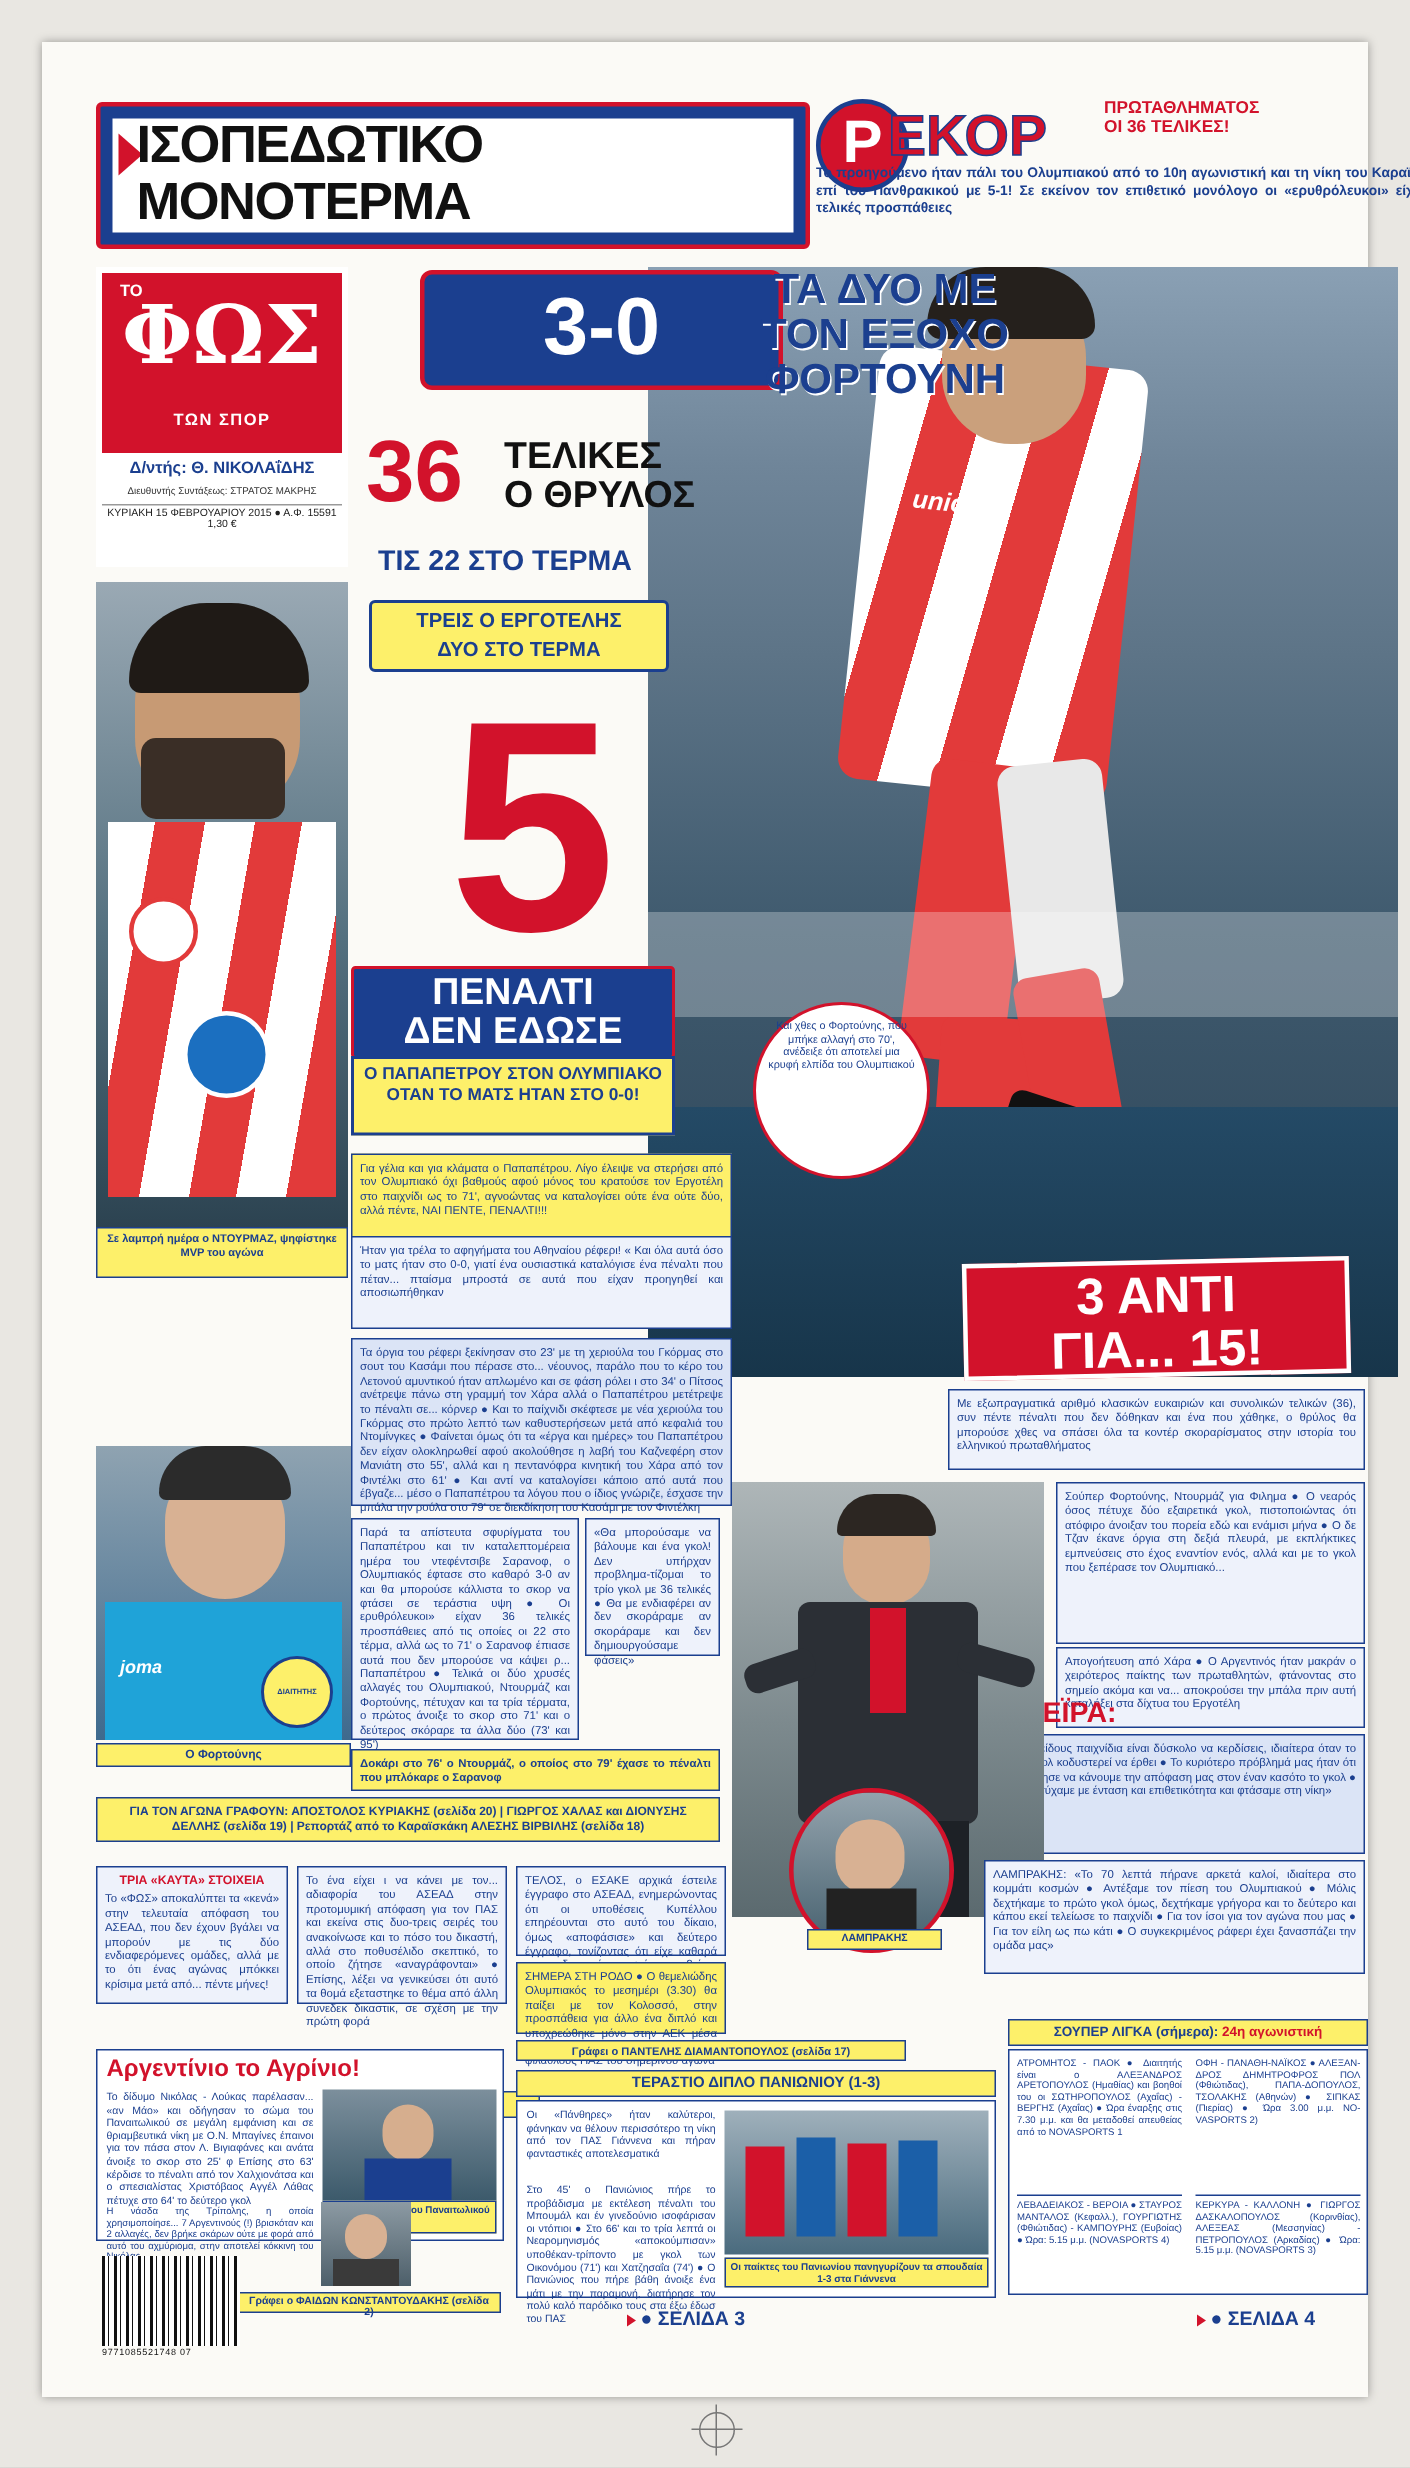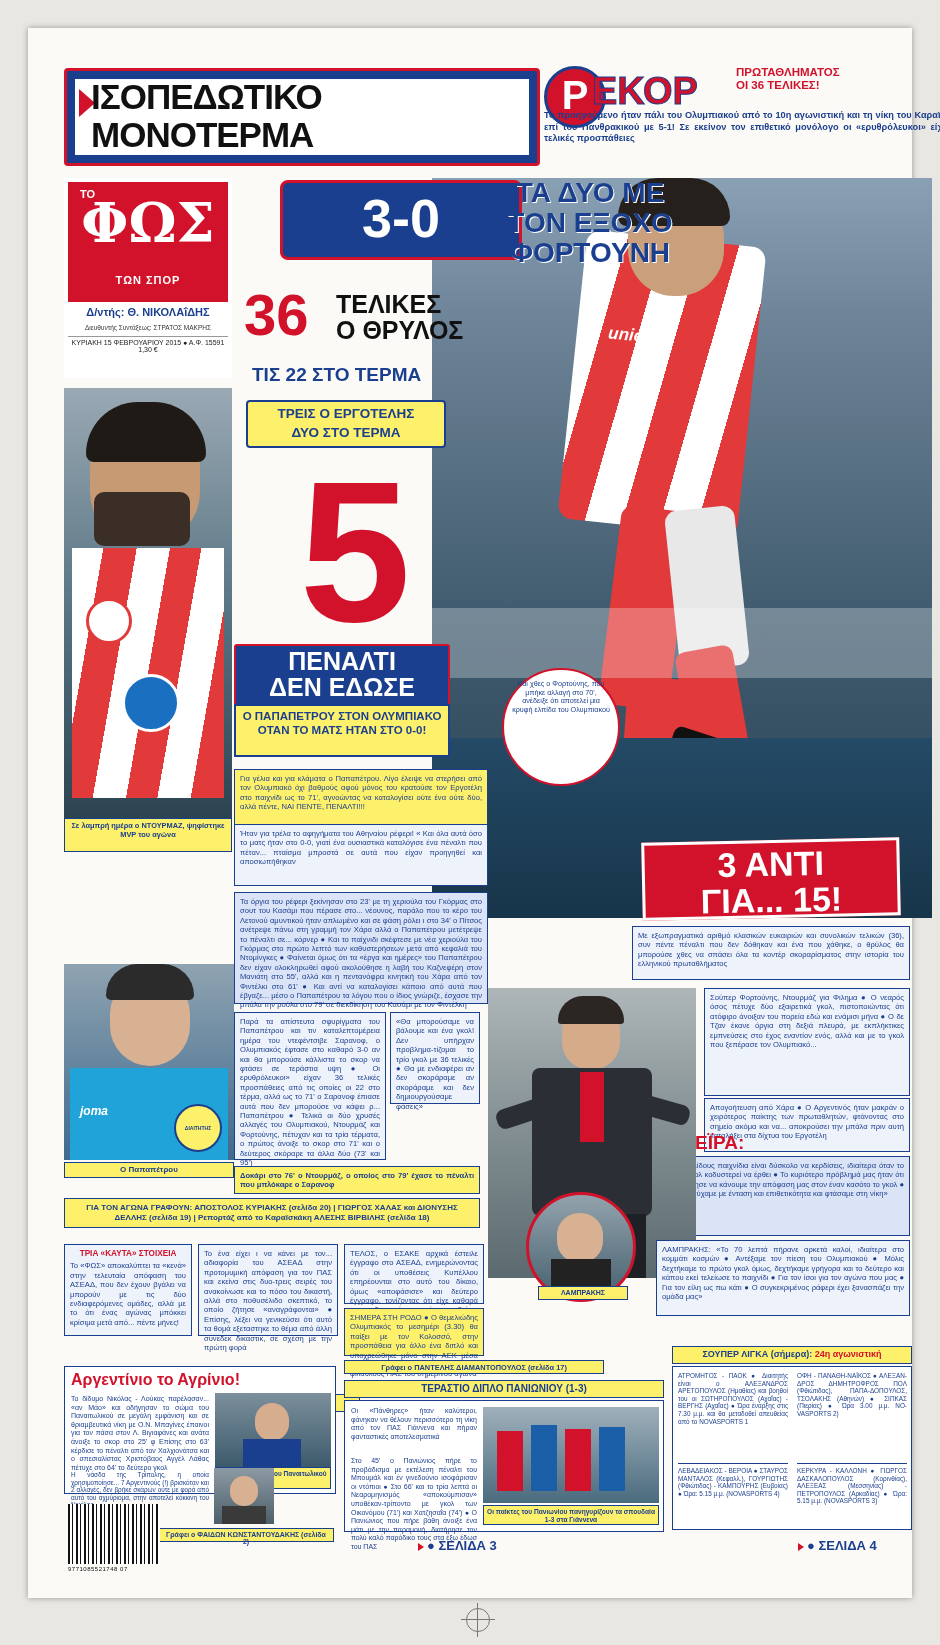--- a/index.html
+++ b/index.html
@@ -146,21 +146,21 @@
     </div>
     <div class="cappill" style="left:36px;top:790px;width:168px;height:34px;font-size:7.4px;line-height:9px;">Σε λαμπρή ημέρα ο ΝΤΟΥΡΜΑΖ, ψηφίστηκε MVP του αγώνα</div>
 
     <div class="photo" style="left:36px;top:936px;width:170px;height:196px;background:linear-gradient(180deg,#8fa3b1,#3e6a8e);">
       <div style="position:absolute;left:46px;top:10px;width:80px;height:92px;background:#d8b193;border-radius:40px;"></div>
       <div style="position:absolute;left:42px;top:0px;width:88px;height:36px;background:#2b2b2b;border-radius:40px 40px 6px 6px;"></div>
       <div style="position:absolute;left:6px;top:104px;width:158px;height:92px;background:#1fa3d8;"></div>
       <div style="position:absolute;left:16px;top:140px;width:52px;font-size:12px;color:#fff;font-weight:bold;font-style:italic;">joma</div>
       <div style="position:absolute;left:110px;top:140px;width:44px;height:44px;background:#fdf06a;border:2px solid #1b3f8f;border-radius:50%;font-size:5px;color:#1b3f8f;text-align:center;line-height:44px;font-weight:bold;">ΔΙΑΙΤΗΤΗΣ</div>
     </div>
-    <div class="cappill" style="left:36px;top:1134px;width:170px;height:16px;">Ο Παπαπέτρου</div>
+    <div class="cappill" style="left:36px;top:1134px;width:170px;height:16px;">Ο Φορτούνης</div>
 
     <div class="tb yellow" style="left:206px;top:728px;width:254px;height:62px;margin-top:13px;">Για γέλια και για κλάματα ο Παπαπέτρου. Λίγο έλειψε να στερήσει από τον Ολυμπιακό όχι βαθμούς αφού μόνος του κρατούσε τον Εργοτέλη στο παιχνίδι ως το 71', αγνοώντας να καταλογίσει ούτε ένα ούτε δύο, αλλά πέντε, ΝΑΙ ΠΕΝΤΕ, ΠΕΝΑΛΤΙ!!!</div>
     <div class="tb" style="left:206px;top:796px;width:254px;height:62px;">Ήταν για τρέλα το αφηγήματα του Αθηναίου ρέφερι! « Και όλα αυτά όσο το ματς ήταν στο 0-0, γιατί ένα ουσιαστικά καταλόγισε ένα πέναλτι που πέταν... πταίσμα μπροστά σε αυτά που είχαν προηγηθεί και αποσιωπήθηκαν</div>
     <div class="tb b" style="left:206px;top:864px;width:254px;height:112px;">Τα όργια του ρέφερι ξεκίνησαν στο 23' με τη χεριούλα του Γκόρμας στο σουτ του Κασάμι που πέρασε στο... νέουνος, παράλο που το κέρο του Λετονού αμυντικού ήταν απλωμένο και σε φάση ρόλει ι στο 34' ο Πίτσος ανέτρεψε πάνω στη γραμμή τον Χάρα αλλά ο Παπαπέτρου μετέτρεψε το πέναλτι σε... κόρνερ ● Και το παίχνιδι σκέφτεσε με νέα χεριούλα του Γκόρμας στο πρώτο λεπτό των καθυστερήσεων μετά από κεφαλιά του Ντομίνγκες ● Φαίνεται όμως ότι τα «έργα και ημέρες» του Παπαπέτρου δεν είχαν ολοκληρωθεί αφού ακολούθησε η λαβή του Καζνεφέρη στον Μανιάτη στο 55', αλλά και η πεντανόφρα κινητική του Χάρα από τον Φιντέλκι στο 61' ● Και αντί να καταλογίσει κάποιο από αυτά που έβγαζε... μέσο ο Παπαπέτρου τα λόγου που ο ίδιος γνώριζε, έσχασε την μπάλα την ρούλα στο 79' σε διεκδίκηση του Κασάμι με τον Φιντέλκη</div>
     <div class="tb" style="left:206px;top:984px;width:152px;height:148px;">Παρά τα απίστευτα σφυρίγματα του Παπαπέτρου και τιν καταλεπτομέρεια ημέρα του ντεφέντσιβε Σαρανοφ, ο Ολυμπιακός έφτασε στο καθαρό 3-0 αν και θα μπορούσε κάλλιστα το σκορ να φτάσει σε τεράστια υψη ● Οι ερυθρόλευκοι» είχαν 36 τελικές προσπάθειες από τις οποίες οι 22 στο τέρμα, αλλά ως το 71' ο Σαρανοφ έπιασε αυτά που δεν μπορούσε να κάψει ρ... Παπαπέτρου ● Τελικά οι δύο χρυσές αλλαγές του Ολυμπιακού, Ντουρμάζ και Φορτούνης, πέτυχαν και τα τρία τέρματα, ο πρώτος άνοιξε το σκορ στο 71' και ο δεύτερος σκόραρε τα άλλα δύο (73' και 95')</div>
     <div class="tb yellow" style="left:206px;top:1138px;width:246px;height:28px;font-weight:bold;">Δοκάρι στο 76' ο Ντουρμάζ, ο οποίος στο 79' έχασε το πέναλτι που μπλόκαρε ο Σαρανοφ</div>
     <div class="tb yellow" style="left:36px;top:1170px;width:416px;height:30px;font-weight:bold;font-size:8px;line-height:10px;text-align:center;">ΓΙΑ ΤΟΝ ΑΓΩΝΑ ΓΡΑΦΟΥΝ: ΑΠΟΣΤΟΛΟΣ ΚΥΡΙΑΚΗΣ (σελίδα 20) | ΓΙΩΡΓΟΣ ΧΑΛΑΣ και ΔΙΟΝΥΣΗΣ ΔΕΛΛΗΣ (σελίδα 19) | Ρεπορτάζ από το Καραϊσκάκη ΑΛΕΣΗΣ ΒΙΡΒΙΛΗΣ (σελίδα 18)</div>
 
     <div class="circtext" style="left:474px;top:640px;width:118px;height:118px;">Και χθες ο Φορτούνης, που μπήκε αλλαγή στο 70', ανέδειξε ότι αποτελεί μια κρυφή ελπίδα του Ολυμπιακού</div>
     <div class="circtext" style="left:546px;top:980px;width:112px;height:112px;">Χαρακτηριστική εικόνα του Περέιρα. Φώναζε και... ένα πλάι... «δεν μπορώ να καταλάβω τι συμβαίνει και κάνουμε από μηδέν μηδέν...»</div>

